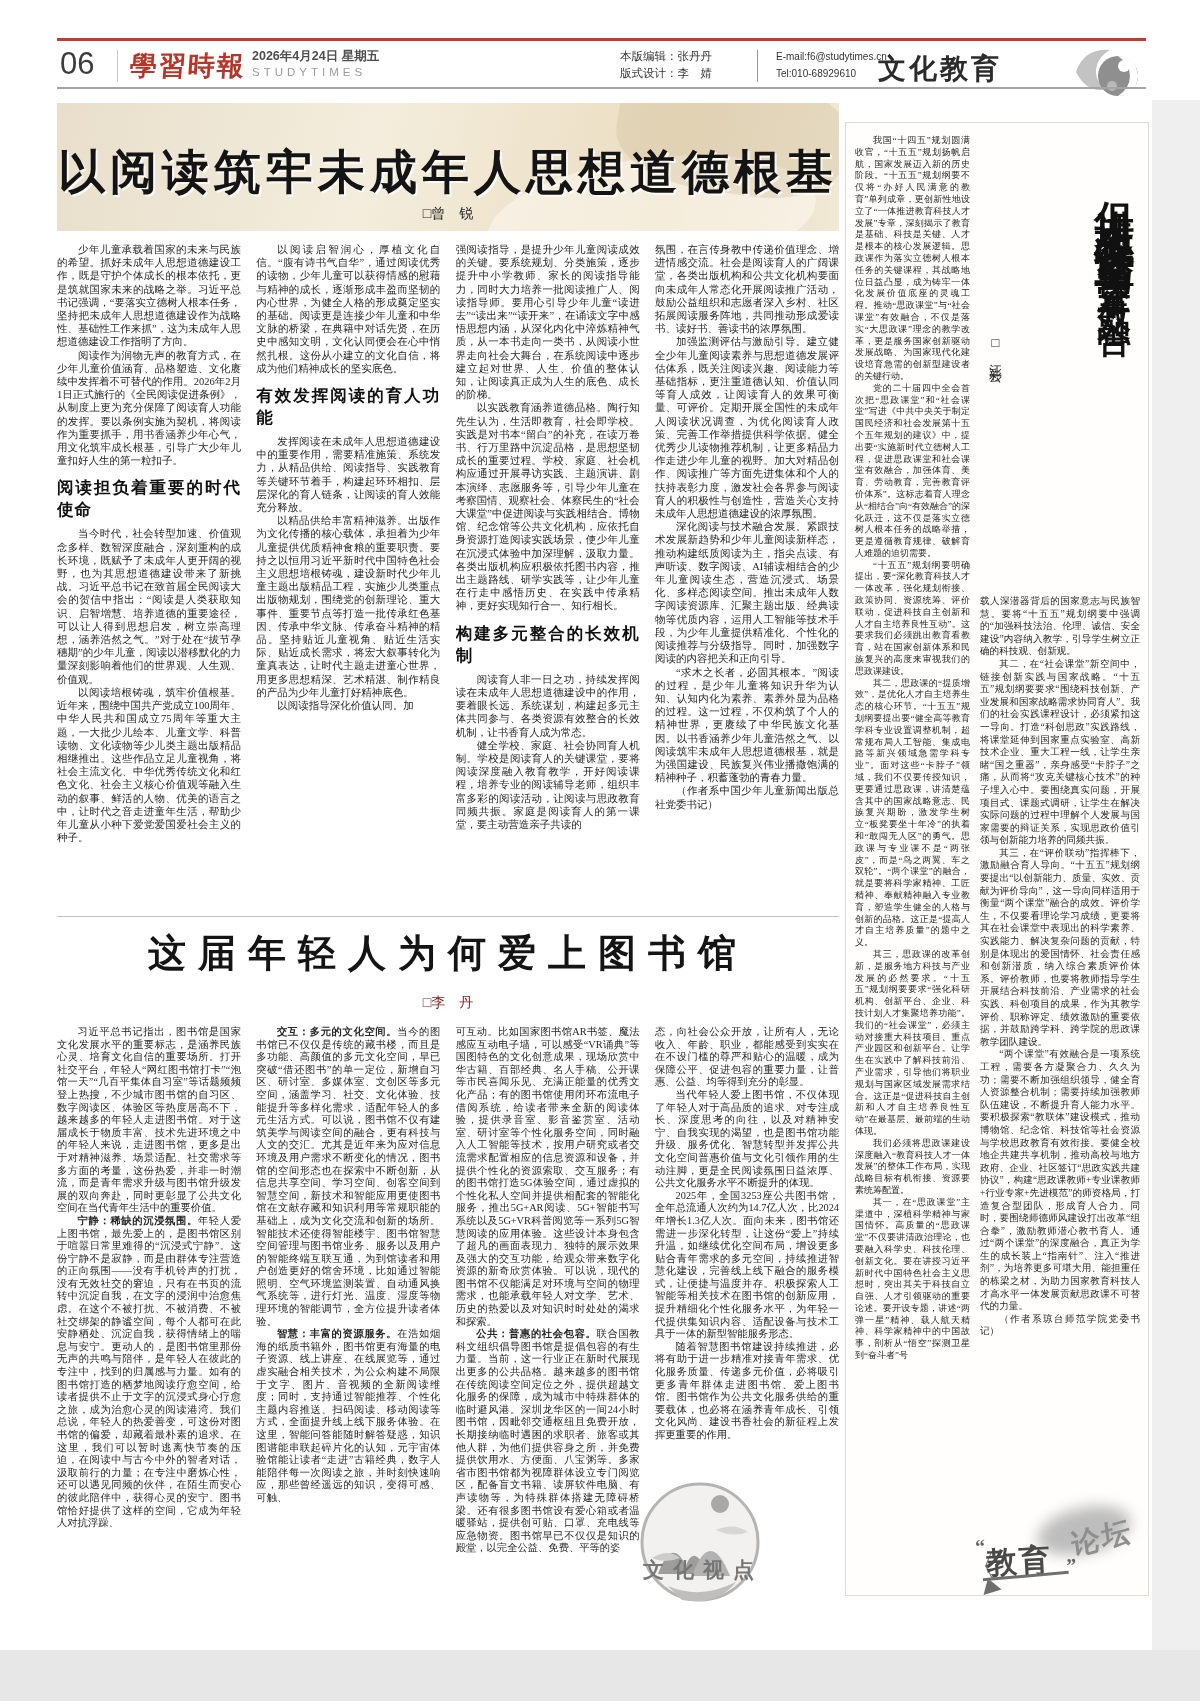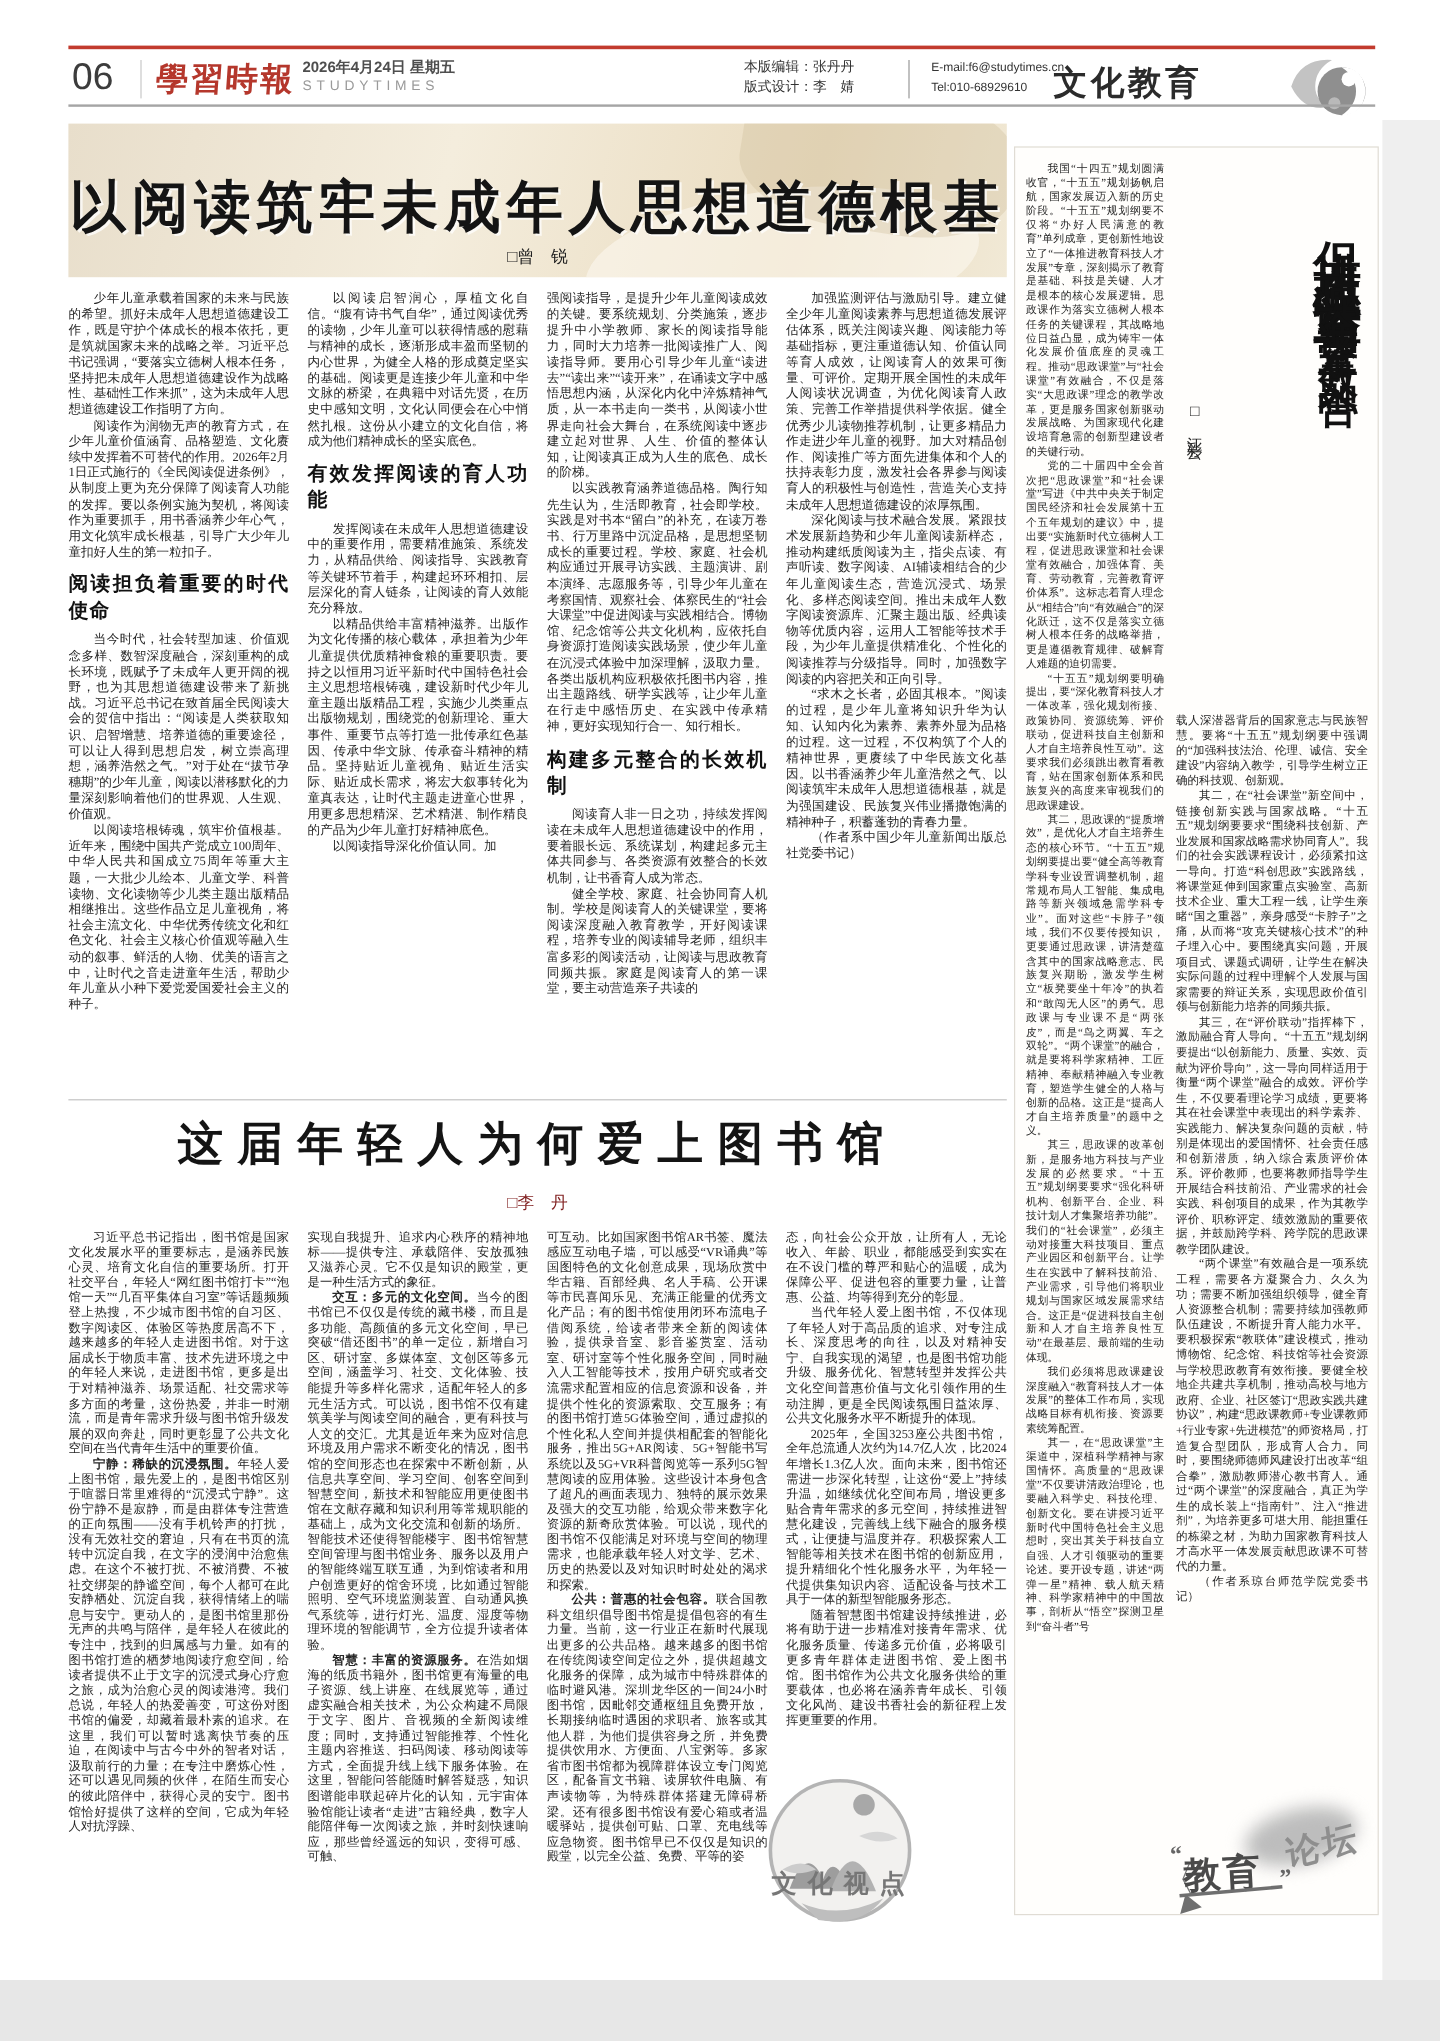--- a/index.html
+++ b/index.html
@@ -125,38 +125,38 @@
       <p>以阅读指导深化价值认同。加</p>
     </div>
     <div class="col">
       <p class="cont">强阅读指导，是提升少年儿童阅读成效的关键。要系统规划、分类施策，逐步提升中小学教师、家长的阅读指导能力，同时大力培养一批阅读推广人、阅读指导师。要用心引导少年儿童“读进去”“读出来”“读开来”，在诵读文字中感悟思想内涵，从深化内化中淬炼精神气质，从一本书走向一类书，从阅读小世界走向社会大舞台，在系统阅读中逐步建立起对世界、人生、价值的整体认知，让阅读真正成为人生的底色、成长的阶梯。</p>
       <p>以实践教育涵养道德品格。陶行知先生认为，生活即教育，社会即学校。实践是对书本“留白”的补充，在读万卷书、行万里路中沉淀品格，是思想坚韧成长的重要过程。学校、家庭、社会机构应通过开展寻访实践、主题演讲、剧本演绎、志愿服务等，引导少年儿童在考察国情、观察社会、体察民生的“社会大课堂”中促进阅读与实践相结合。博物馆、纪念馆等公共文化机构，应依托自身资源打造阅读实践场景，使少年儿童在沉浸式体验中加深理解，汲取力量。各类出版机构应积极依托图书内容，推出主题路线、研学实践等，让少年儿童在行走中感悟历史、在实践中传承精神，更好实现知行合一、知行相长。</p>
       <div class="subhead">构建多元整合的长效机制</div>
       <p>阅读育人非一日之功，持续发挥阅读在未成年人思想道德建设中的作用，要着眼长远、系统谋划，构建起多元主体共同参与、各类资源有效整合的长效机制，让书香育人成为常态。</p>
       <p>健全学校、家庭、社会协同育人机制。学校是阅读育人的关键课堂，要将阅读深度融入教育教学，开好阅读课程，培养专业的阅读辅导老师，组织丰富多彩的阅读活动，让阅读与思政教育同频共振。家庭是阅读育人的第一课堂，要主动营造亲子共读的</p>
     </div>
     <div class="col">
+      <p class="cont">氛围，在言传身教中传递价值理念、增进情感交流。社会是阅读育人的广阔课堂，各类出版机构和公共文化机构要面向未成年人常态化开展阅读推广活动，鼓励公益组织和志愿者深入乡村、社区拓展阅读服务阵地，共同推动形成爱读书、读好书、善读书的浓厚氛围。</p>
       <p>加强监测评估与激励引导。建立健全少年儿童阅读素养与思想道德发展评估体系，既关注阅读兴趣、阅读能力等基础指标，更注重道德认知、价值认同等育人成效，让阅读育人的效果可衡量、可评价。定期开展全国性的未成年人阅读状况调查，为优化阅读育人政策、完善工作举措提供科学依据。健全优秀少儿读物推荐机制，让更多精品力作走进少年儿童的视野。加大对精品创作、阅读推广等方面先进集体和个人的扶持表彰力度，激发社会各界参与阅读育人的积极性与创造性，营造关心支持未成年人思想道德建设的浓厚氛围。</p>
       <p>深化阅读与技术融合发展。紧跟技术发展新趋势和少年儿童阅读新样态，推动构建纸质阅读为主，指尖点读、有声听读、数字阅读、AI辅读相结合的少年儿童阅读生态，营造沉浸式、场景化、多样态阅读空间。推出未成年人数字阅读资源库、汇聚主题出版、经典读物等优质内容，运用人工智能等技术手段，为少年儿童提供精准化、个性化的阅读推荐与分级指导。同时，加强数字阅读的内容把关和正向引导。</p>
       <p>“求木之长者，必固其根本。”阅读的过程，是少年儿童将知识升华为认知、认知内化为素养、素养外显为品格的过程。这一过程，不仅构筑了个人的精神世界，更赓续了中华民族文化基因。以书香涵养少年儿童浩然之气、以阅读筑牢未成年人思想道德根基，就是为强国建设、民族复兴伟业播撒饱满的精神种子，积蓄蓬勃的青春力量。</p>
       <p class="credit">（作者系中国少年儿童新闻出版总社党委书记）</p>
     </div>
   </div>
 
   <div class="mid-rule"></div>
 
   <div class="a3-title">这届年轻人为何爱上图书馆</div>
   <div class="a3-byline">□李　丹</div>
   <div class="body-cols a3-body">
     <div class="col">
       <p>习近平总书记指出，图书馆是国家文化发展水平的重要标志，是涵养民族心灵、培育文化自信的重要场所。打开社交平台，年轻人“网红图书馆打卡”“泡馆一天”“几百平集体自习室”等话题频频登上热搜，不少城市图书馆的自习区、数字阅读区、体验区等热度居高不下，越来越多的年轻人走进图书馆。对于这届成长于物质丰富、技术先进环境之中的年轻人来说，走进图书馆，更多是出于对精神滋养、场景适配、社交需求等多方面的考量，这份热爱，并非一时潮流，而是青年需求升级与图书馆升级发展的双向奔赴，同时更彰显了公共文化空间在当代青年生活中的重要价值。</p>
       <p><b class="lead">宁静：稀缺的沉浸氛围。</b><span>年轻人爱上图书馆，最先爱上的，是图书馆区别于喧嚣日常里难得的“沉浸式宁静”。这份宁静不是寂静，而是由群体专注营造的正向氛围——没有手机铃声的打扰，没有无效社交的窘迫，只有在书页的流转中沉淀自我，在文字的浸润中治愈焦虑。在这个不被打扰、不被消费、不被社交绑架的静谧空间，每个人都可在此安静栖处、沉淀自我，获得情绪上的喘息与安宁。更动人的，是图书馆里那份无声的共鸣与陪伴，是年轻人在彼此的专注中，找到的归属感与力量。如有的图书馆打造的栖梦地阅读疗愈空间，给读者提供不止于文字的沉浸式身心疗愈之旅，成为治愈心灵的阅读港湾。我们总说，年轻人的热爱善变，可这份对图书馆的偏爱，却藏着最朴素的追求。在这里，我们可以暂时逃离快节奏的压迫，在阅读中与古今中外的智者对话，汲取前行的力量；在专注中磨炼心性，还可以遇见同频的伙伴，在陌生而安心的彼此陪伴中，获得心灵的安宁。图书馆恰好提供了这样的空间，它成为年轻人对抗浮躁、</span></p>
     </div>
     <div class="col">
-      <p class="cont">实现自我提升、追求内心秩序的精神地标——提供专注、承载陪伴、安放孤独又滋养心灵。它不仅是知识的殿堂，更是一种生活方式的象征。</p>
       <p><b class="lead">交互：多元的文化空间。</b><span>当今的图书馆已不仅仅是传统的藏书楼，而且是多功能、高颜值的多元文化空间，早已突破“借还图书”的单一定位，新增自习区、研讨室、多媒体室、文创区等多元空间，涵盖学习、社交、文化体验、技能提升等多样化需求，适配年轻人的多元生活方式。可以说，图书馆不仅有建筑美学与阅读空间的融合，更有科技与人文的交汇。尤其是近年来为应对信息环境及用户需求不断变化的情况，图书馆的空间形态也在探索中不断创新，从信息共享空间、学习空间、创客空间到智慧空间，新技术和智能应用更使图书馆在文献存藏和知识利用等常规职能的基础上，成为文化交流和创新的场所。智能技术还使得智能楼宇、图书馆智慧空间管理与图书馆业务、服务以及用户的智能终端互联互通，为到馆读者和用户创造更好的馆舍环境，比如通过智能照明、空气环境监测装置、自动通风换气系统等，进行灯光、温度、湿度等物理环境的智能调节，全方位提升读者体验。</span></p>
       <p><b class="lead">智慧：丰富的资源服务。</b><span>在浩如烟海的纸质书籍外，图书馆更有海量的电子资源、线上讲座、在线展览等，通过虚实融合相关技术，为公众构建不局限于文字、图片、音视频的全新阅读维度；同时，支持通过智能推荐、个性化主题内容推送、扫码阅读、移动阅读等方式，全面提升线上线下服务体验。在这里，智能问答能随时解答疑惑，知识图谱能串联起碎片化的认知，元宇宙体验馆能让读者“走进”古籍经典，数字人能陪伴每一次阅读之旅，并时刻快速响应，那些曾经遥远的知识，变得可感、可触、</span></p>
     </div>
     <div class="col">
       <p class="cont">可互动。比如国家图书馆AR书签、魔法感应互动电子墙，可以感受“VR诵典”等国图特色的文化创意成果，现场欣赏中华古籍、百部经典、名人手稿、公开课等市民喜闻乐见、充满正能量的优秀文化产品；有的图书馆使用闭环布流电子借阅系统，给读者带来全新的阅读体验，提供录音室、影音鉴赏室、活动室、研讨室等个性化服务空间，同时融入人工智能等技术，按用户研究或者交流需求配置相应的信息资源和设备，并提供个性化的资源索取、交互服务；有的图书馆打造5G体验空间，通过虚拟的个性化私人空间并提供相配套的智能化服务，推出5G+AR阅读、5G+智能书写系统以及5G+VR科普阅览等一系列5G智慧阅读的应用体验。这些设计本身包含了超凡的画面表现力、独特的展示效果及强大的交互功能，给观众带来数字化资源的新奇欣赏体验。可以说，现代的图书馆不仅能满足对环境与空间的物理需求，也能承载年轻人对文学、艺术、历史的热爱以及对知识时时处处的渴求和探索。</p>
       <p><b class="lead">公共：普惠的社会包容。</b><span>联合国教科文组织倡导图书馆是提倡包容的有生力量。当前，这一行业正在新时代展现出更多的公共品格。越来越多的图书馆在传统阅读空间定位之外，提供超越文化服务的保障，成为城市中特殊群体的临时避风港。深圳龙华区的一间24小时图书馆，因毗邻交通枢纽且免费开放，长期接纳临时遇困的求职者、旅客或其他人群，为他们提供容身之所，并免费提供饮用水、方便面、八宝粥等。多家省市图书馆都为视障群体设立专门阅览区，配备盲文书籍、读屏软件电脑、有声读物等，为特殊群体搭建无障碍桥梁。还有很多图书馆设有爱心箱或者温暖驿站，提供创可贴、口罩、充电线等应急物资。图书馆早已不仅仅是知识的殿堂，以完全公益、免费、平等的姿</span></p>
     </div>
     <div class="col">
       <p class="cont">态，向社会公众开放，让所有人，无论收入、年龄、职业，都能感受到实实在在不设门槛的尊严和贴心的温暖，成为保障公平、促进包容的重要力量，让普惠、公益、均等得到充分的彰显。</p>
       <p>当代年轻人爱上图书馆，不仅体现了年轻人对于高品质的追求、对专注成长、深度思考的向往，以及对精神安宁、自我实现的渴望，也是图书馆功能升级、服务优化、智慧转型并发挥公共文化空间普惠价值与文化引领作用的生动注脚，更是全民阅读氛围日益浓厚、公共文化服务水平不断提升的体现。</p>

